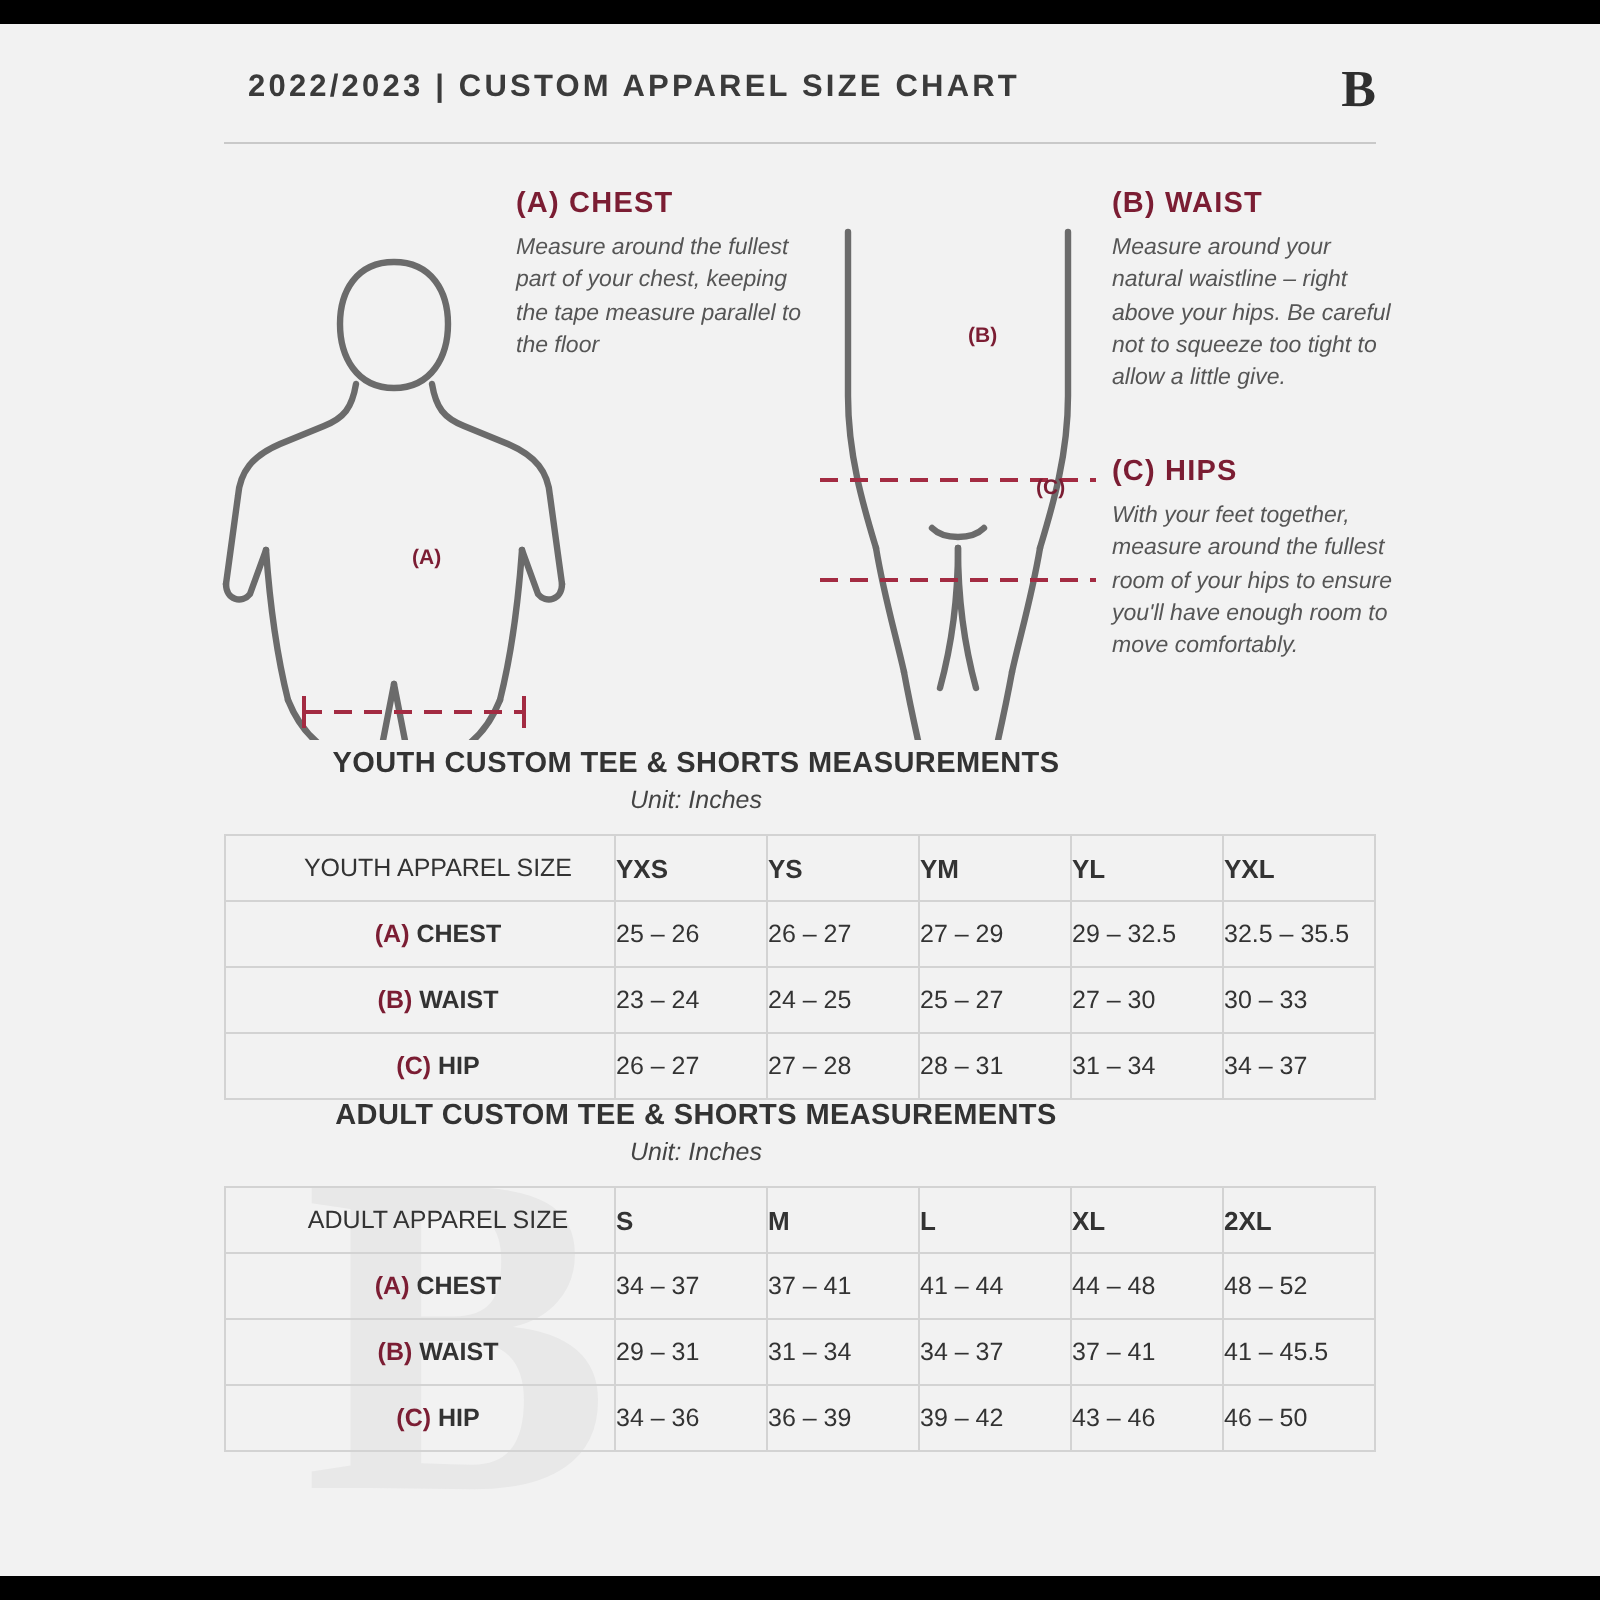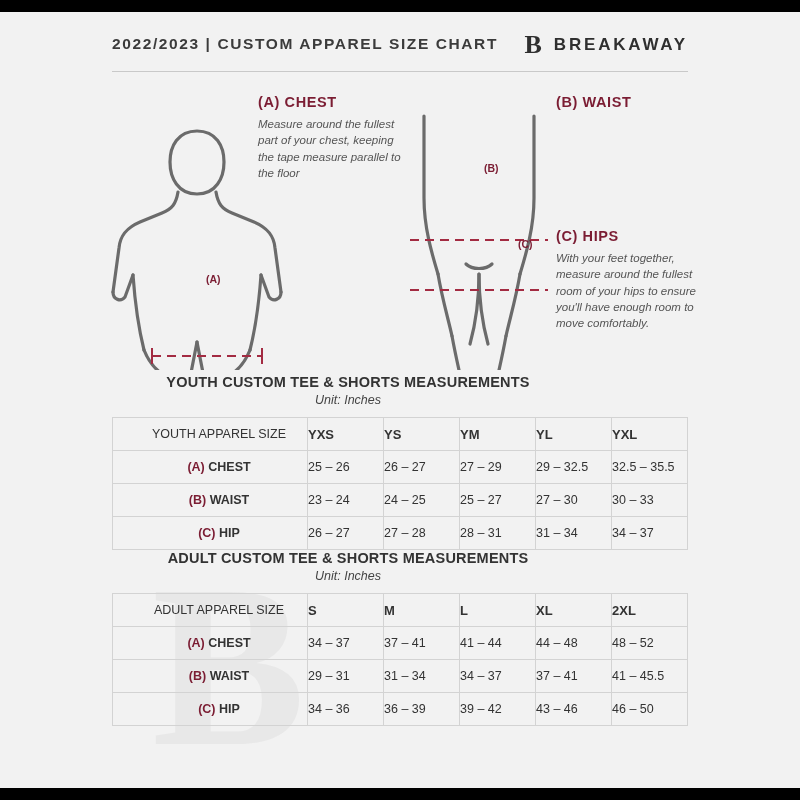--- a/index.html
+++ b/index.html
@@ -39,21 +39,21 @@
 
   
   .header {
     position: absolute;
     left: 0; top: 18px;
     width: 800px;
     height: 46px;
   }
   .header-title {
     position: absolute;
-    left: 112px; top: 5px;
+    left: 124px; top: 5px;
     font-size: 15.5px;
     font-weight: bold;
     letter-spacing: 1.6px;
     color: #3b3b3b;
   }
   .brand {
     position: absolute;
     right: 112px; top: 2px;
     display: flex;
     align-items: center;
@@ -170,21 +170,20 @@
 <div class="page">
 
   <div class="watermark">B</div>
 
   <div class="content">
 
     <div class="header">
       <div class="header-title">2022/2023  |  CUSTOM APPAREL SIZE CHART</div>
       <div class="brand">
         <div class="brand-mark">B</div>
-        <div class="brand-name">BREAKAWAY</div>
       </div>
       <div class="header-rule"></div>
     </div>
 
     <div class="illus">
 
       <svg width="800" height="292" viewBox="0 0 800 292" style="position:absolute;left:0;top:0;">
 
         <g fill="none" stroke="#6b6b6b" stroke-width="3.2" stroke-linecap="round" stroke-linejoin="round">
           <path d="M197 53 C178 53 170 68 170 84 C170 100 178 116 197 116 C216 116 224 100 224 84 C224 68 216 53 197 53 Z"></path>
@@ -226,20 +225,21 @@
       <div class="label-tag" style="left:206px; top:195px;">(A)</div>
       <div class="label-tag" style="left:484px; top:84px;">(B)</div>
       <div class="label-tag" style="left:518px; top:160px;">(C)</div>
 
       <div class="note-a">
         <p class="note-title">(A) CHEST</p>
         <p class="note-body">Measure around the fullest part of your chest, keeping the tape measure parallel to the floor</p>
       </div>
       <div class="note-b">
         <p class="note-title">(B) WAIST</p>
+        <p class="note-body">Measure around your natural waistline – right above your hips. Be careful not to squeeze too tight to allow a little give.</p>
       </div>
       <div class="note-c">
         <p class="note-title">(C) HIPS</p>
         <p class="note-body">With your feet together, measure around the fullest room of your hips to ensure you'll have enough room to move comfortably.</p>
       </div>
     </div>
 
     <div class="table-block" style="top:362px;">
       <p class="tbl-title">YOUTH CUSTOM TEE &amp; SHORTS MEASUREMENTS</p>
       <p class="tbl-unit">Unit: Inches</p>

